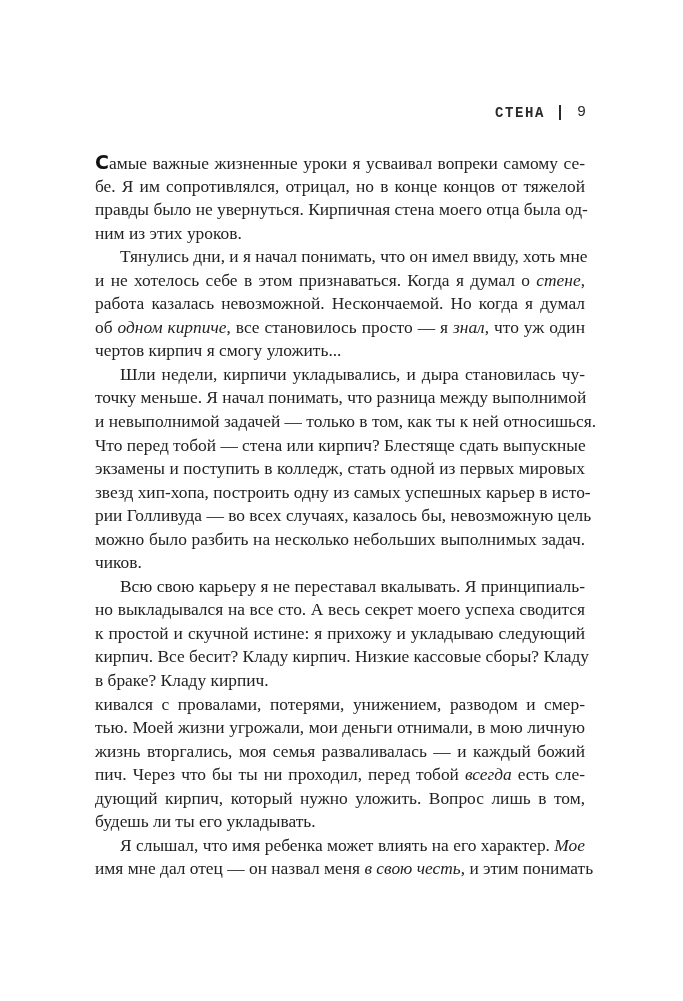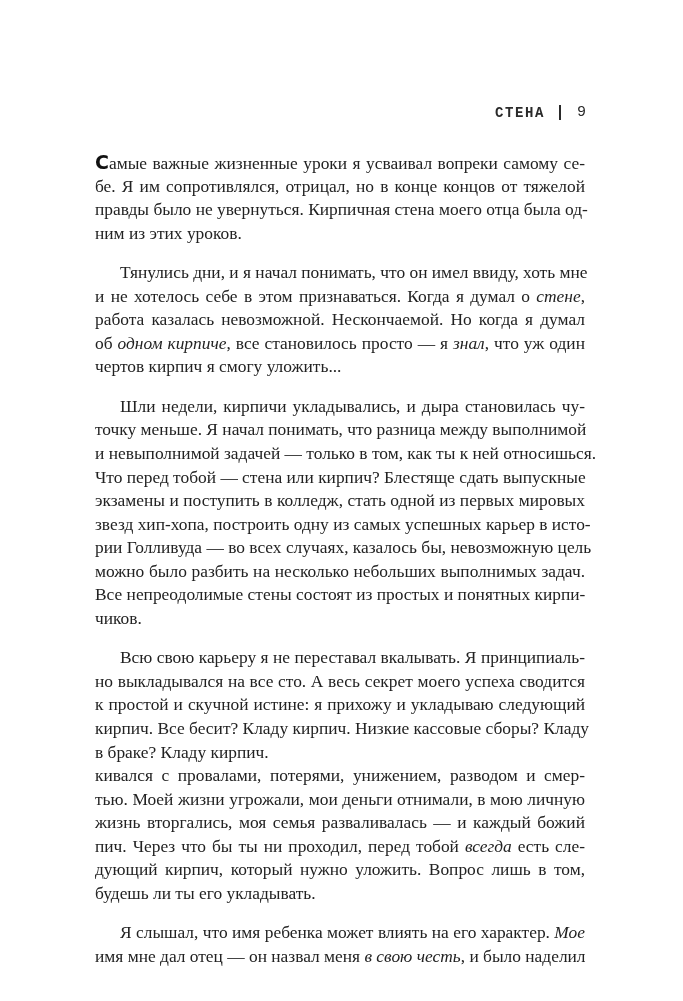--- a/index.html
+++ b/index.html
@@ -4,21 +4,21 @@
 <style>
   html, body { margin:0; padding:0; background:#ffffff; }
   body { width:683px; height:1001px; position:relative; overflow:hidden; }
   .page { position:absolute; left:0; top:0; width:683px; height:1001px; background:#ffffff; }
   .running-head { position:absolute; top:104px; right:97px; font-family:Liberation Mono, monospace; font-weight:bold; font-size:14px; letter-spacing:1.6px; color:#2a2a2a; display:flex; align-items:center; }
   .running-head .sep { display:inline-block; width:2px; height:15px; background:#2a2a2a; margin:0 16px 0 14px; }
   .running-head .num { font-weight:normal; letter-spacing:0; font-size:15px; }
   .body-text { position:absolute; left:95px; top:151px; width:490px; font-family:"Liberation Serif", serif; font-size:17.4px; line-height:23.55px; color:#222222; }
   .line { display:block; white-space:nowrap; text-align:justify; text-align-last:justify; height:23.55px; }
   .line.last { text-align-last:left; }
-  .line.indent { padding-left:25px;margin-top:16px; }
+  .line.indent { padding-left:25px; }
   .dropcap { font-family:"DejaVu Sans", sans-serif; font-weight:bold; font-size:19px; color:#111; }
   em { }
 </style>
 </head>
 <body>
 
 <div class="page">
   <div class="running-head">
     <span>СТЕНА</span>
     <span class="sep"></span>
@@ -40,36 +40,35 @@
       </div>
       <div>
         <span class="line indent"><span>Шли недели, кирпичи укладывались, и дыра становилась чу-</span></span>
         <span class="line"><span>точку меньше. Я начал понимать, что разница между выполнимой</span></span>
         <span class="line"><span>и невыполнимой задачей — только в том, как ты к ней относишься.</span></span>
         <span class="line"><span>Что перед тобой — стена или кирпич? Блестяще сдать выпускные</span></span>
         <span class="line"><span>экзамены и поступить в колледж, стать одной из первых мировых</span></span>
         <span class="line"><span>звезд хип-хопа, построить одну из самых успешных карьер в исто-</span></span>
         <span class="line"><span>рии Голливуда — во всех случаях, казалось бы, невозможную цель</span></span>
         <span class="line"><span>можно было разбить на несколько небольших выполнимых задач.</span></span>
-        <span class="line"><span>Все непреодолимые стены состоят из простых и понятных кирпи-</span></span>
         <span class="line last"><span>чиков.</span></span>
       </div>
       <div>
         <span class="line indent"><span>Всю свою карьеру я не переставал вкалывать. Я принципиаль-</span></span>
         <span class="line"><span>но выкладывался на все сто. А весь секрет моего успеха сводится</span></span>
         <span class="line"><span>к простой и скучной истине: я прихожу и укладываю следующий</span></span>
         <span class="line"><span>кирпич. Все бесит? Кладу кирпич. Низкие кассовые сборы? Кладу</span></span>
         <span class="line last"><span>в браке? Кладу кирпич.</span></span>
       </div>
       <div>
         <span class="line"><span>кивался с провалами, потерями, унижением, разводом и смер-</span></span>
         <span class="line"><span>тью. Моей жизни угрожали, мои деньги отнимали, в мою личную</span></span>
         <span class="line"><span>жизнь вторгались, моя семья разваливалась — и каждый божий</span></span>
         <span class="line"><span>пич. Через что бы ты ни проходил, перед тобой </span><em>всегда</em><span> есть сле-</span></span>
         <span class="line"><span>дующий кирпич, который нужно уложить. Вопрос лишь в том,</span></span>
         <span class="line last"><span>будешь ли ты его укладывать.</span></span>
       </div>
       <div>
         <span class="line indent"><span>Я слышал, что имя ребенка может влиять на его характер. </span><em>Мое</em></span>
-        <span class="line"><span>имя мне дал отец — он назвал меня </span><em>в свою честь</em><span>, и было наделил</span></span>
+        <span class="line"><span>имя мне дал отец — он назвал меня </span><em>в свою честь</em><span>, и этим понимать</span></span>
       </div>
     </div>
 </div>
 
 </body></html>

